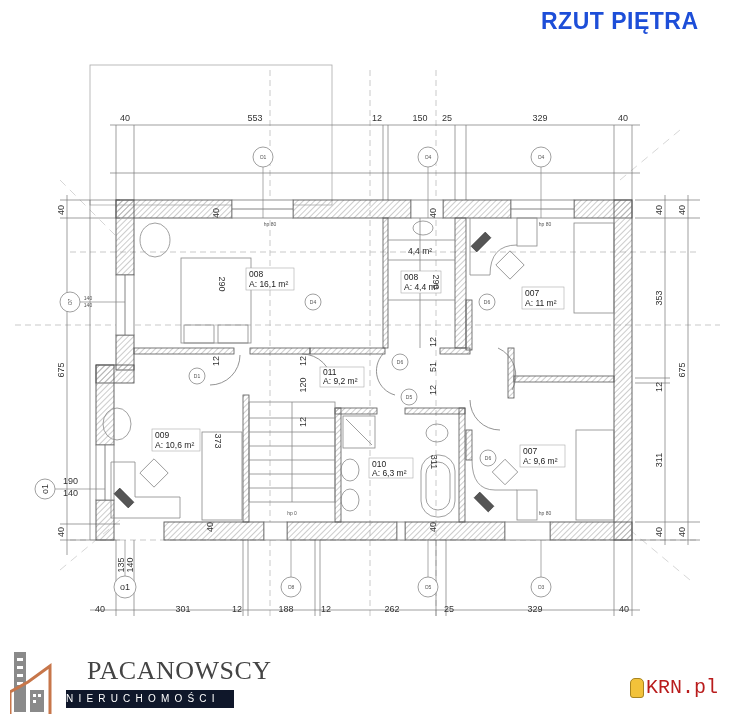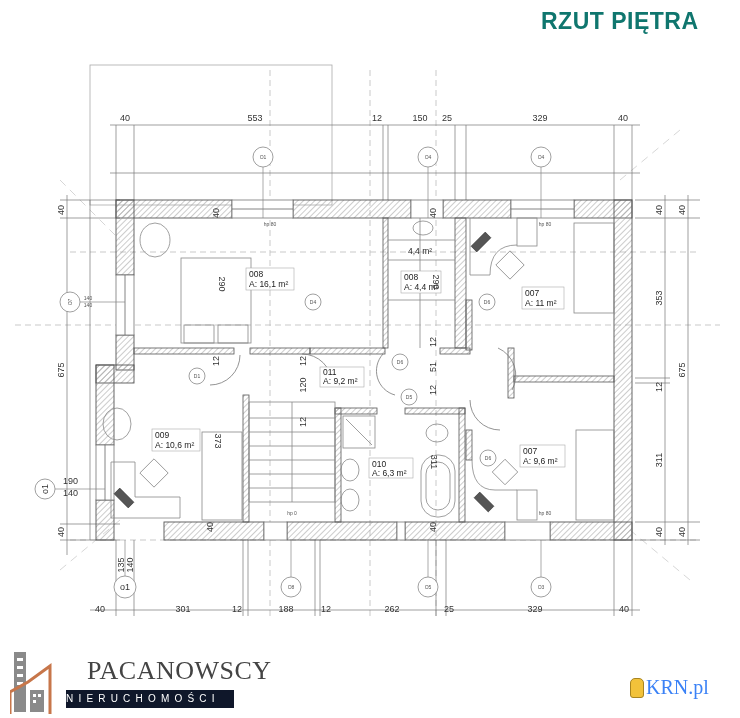--- a/index.html
+++ b/index.html
@@ -1,25 +1,25 @@
 <!DOCTYPE html>
 <html><head>
 <meta charset="utf-8">
 <style>
   html, body { margin:0; padding:0; background:#ffffff; }
   body { width:740px; height:718px; position:relative; overflow:hidden; font-family:"Liberation Sans", sans-serif; }
-  .title { position:absolute; left:541px; top:8px; font-size:23px; font-weight:bold; color:#0f766e; letter-spacing:0.5px; font-family:"Liberation Sans", sans-serif; }
+  .title { position:absolute; left:541px; top:8px; font-size:23px; font-weight:bold; color:#1d4ed8; letter-spacing:0.5px; font-family:"Liberation Sans", sans-serif; }
   svg.plan { position:absolute; left:0; top:0; }
   .dim { font-size:9px; fill:#333; font-family:"Liberation Sans", sans-serif; }
   .small { font-size:5px; fill:#555; font-family:"Liberation Sans", sans-serif; }
   .room { font-size:8.5px; fill:#222; font-family:"Liberation Sans", sans-serif; }
   .logo { position:absolute; left:10px; top:652px; width:262px; height:62px; }
   .logo-name { position:absolute; left:56px; top:4px; font-family:"Liberation Serif", serif; font-size:26px; color:#444; letter-spacing:0.5px;margin-left:21px; }
   .logo-sub { position:absolute; left:56px; top:38px; width:168px; height:18px; background:#0f172a; color:#fff; font-size:10px; letter-spacing:5.2px; line-height:18px; box-sizing:border-box; font-family:"Liberation Sans", sans-serif; }
-  .krn { position:absolute; left:630px; top:676px; font-size:20px; color:#3b82f6; font-family:Liberation Serif, serif; display:flex; align-items:center;text-align:right; }
+  .krn { position:absolute; left:630px; top:676px; font-size:20px; color:#b91c1c; font-family:Liberation Mono, monospace; display:flex; align-items:center;text-align:right; }
   .krn-icon { width:12px; height:18px; background:#f2c23a; border-radius:5px 5px 3px 3px; margin-right:2px; border:1px solid #a88420; }
 </style>
 </head>
 <body>
 
 <div class="title">RZUT PIĘTRA</div>
 
 <svg class="plan" width="740" height="718" viewBox="0 0 740 718" xmlns="http://www.w3.org/2000/svg">
   <defs>
     <pattern id="hatch" width="4" height="4" patternUnits="userSpaceOnUse" patternTransform="rotate(45)">

